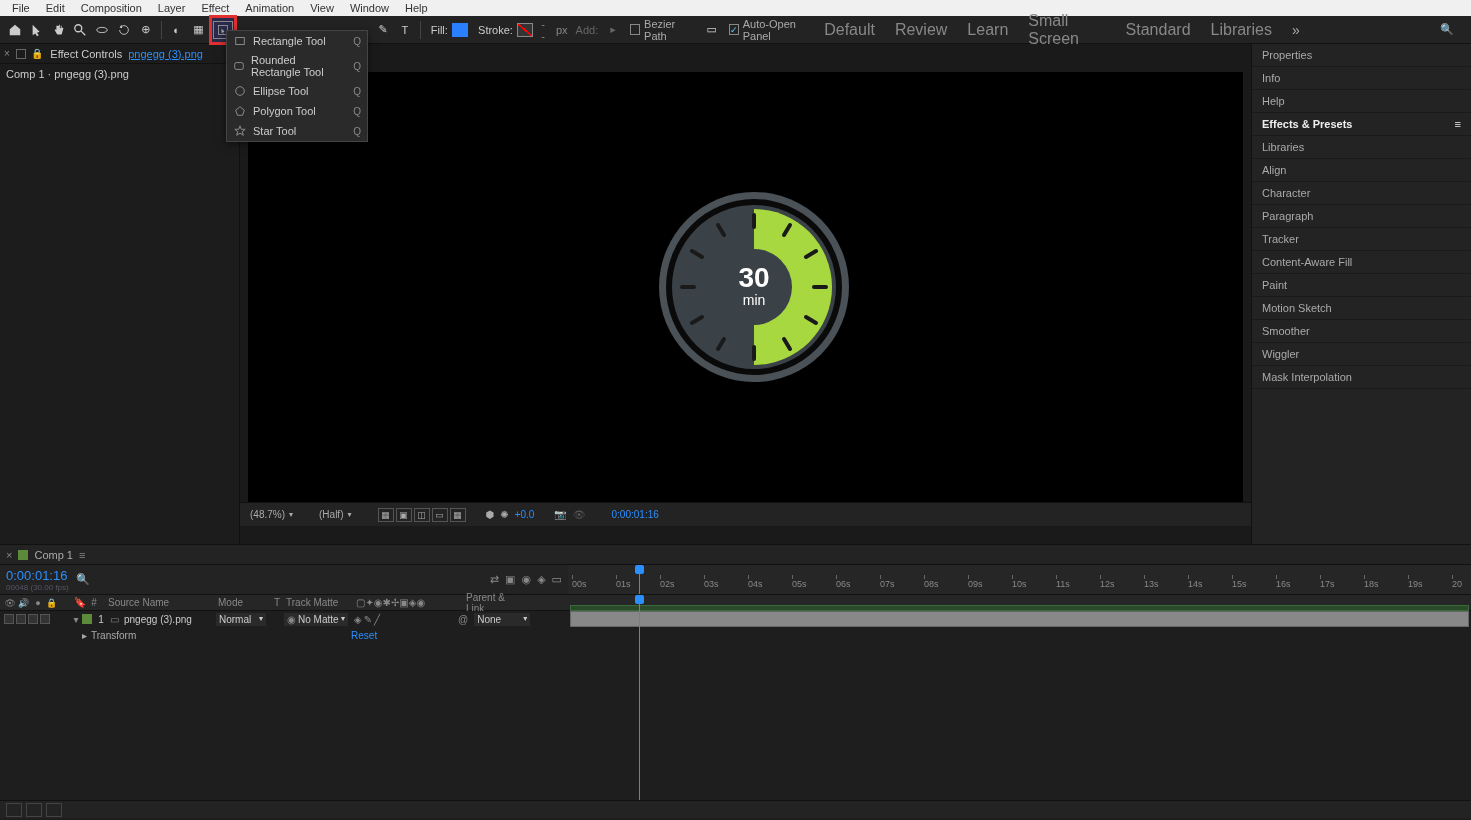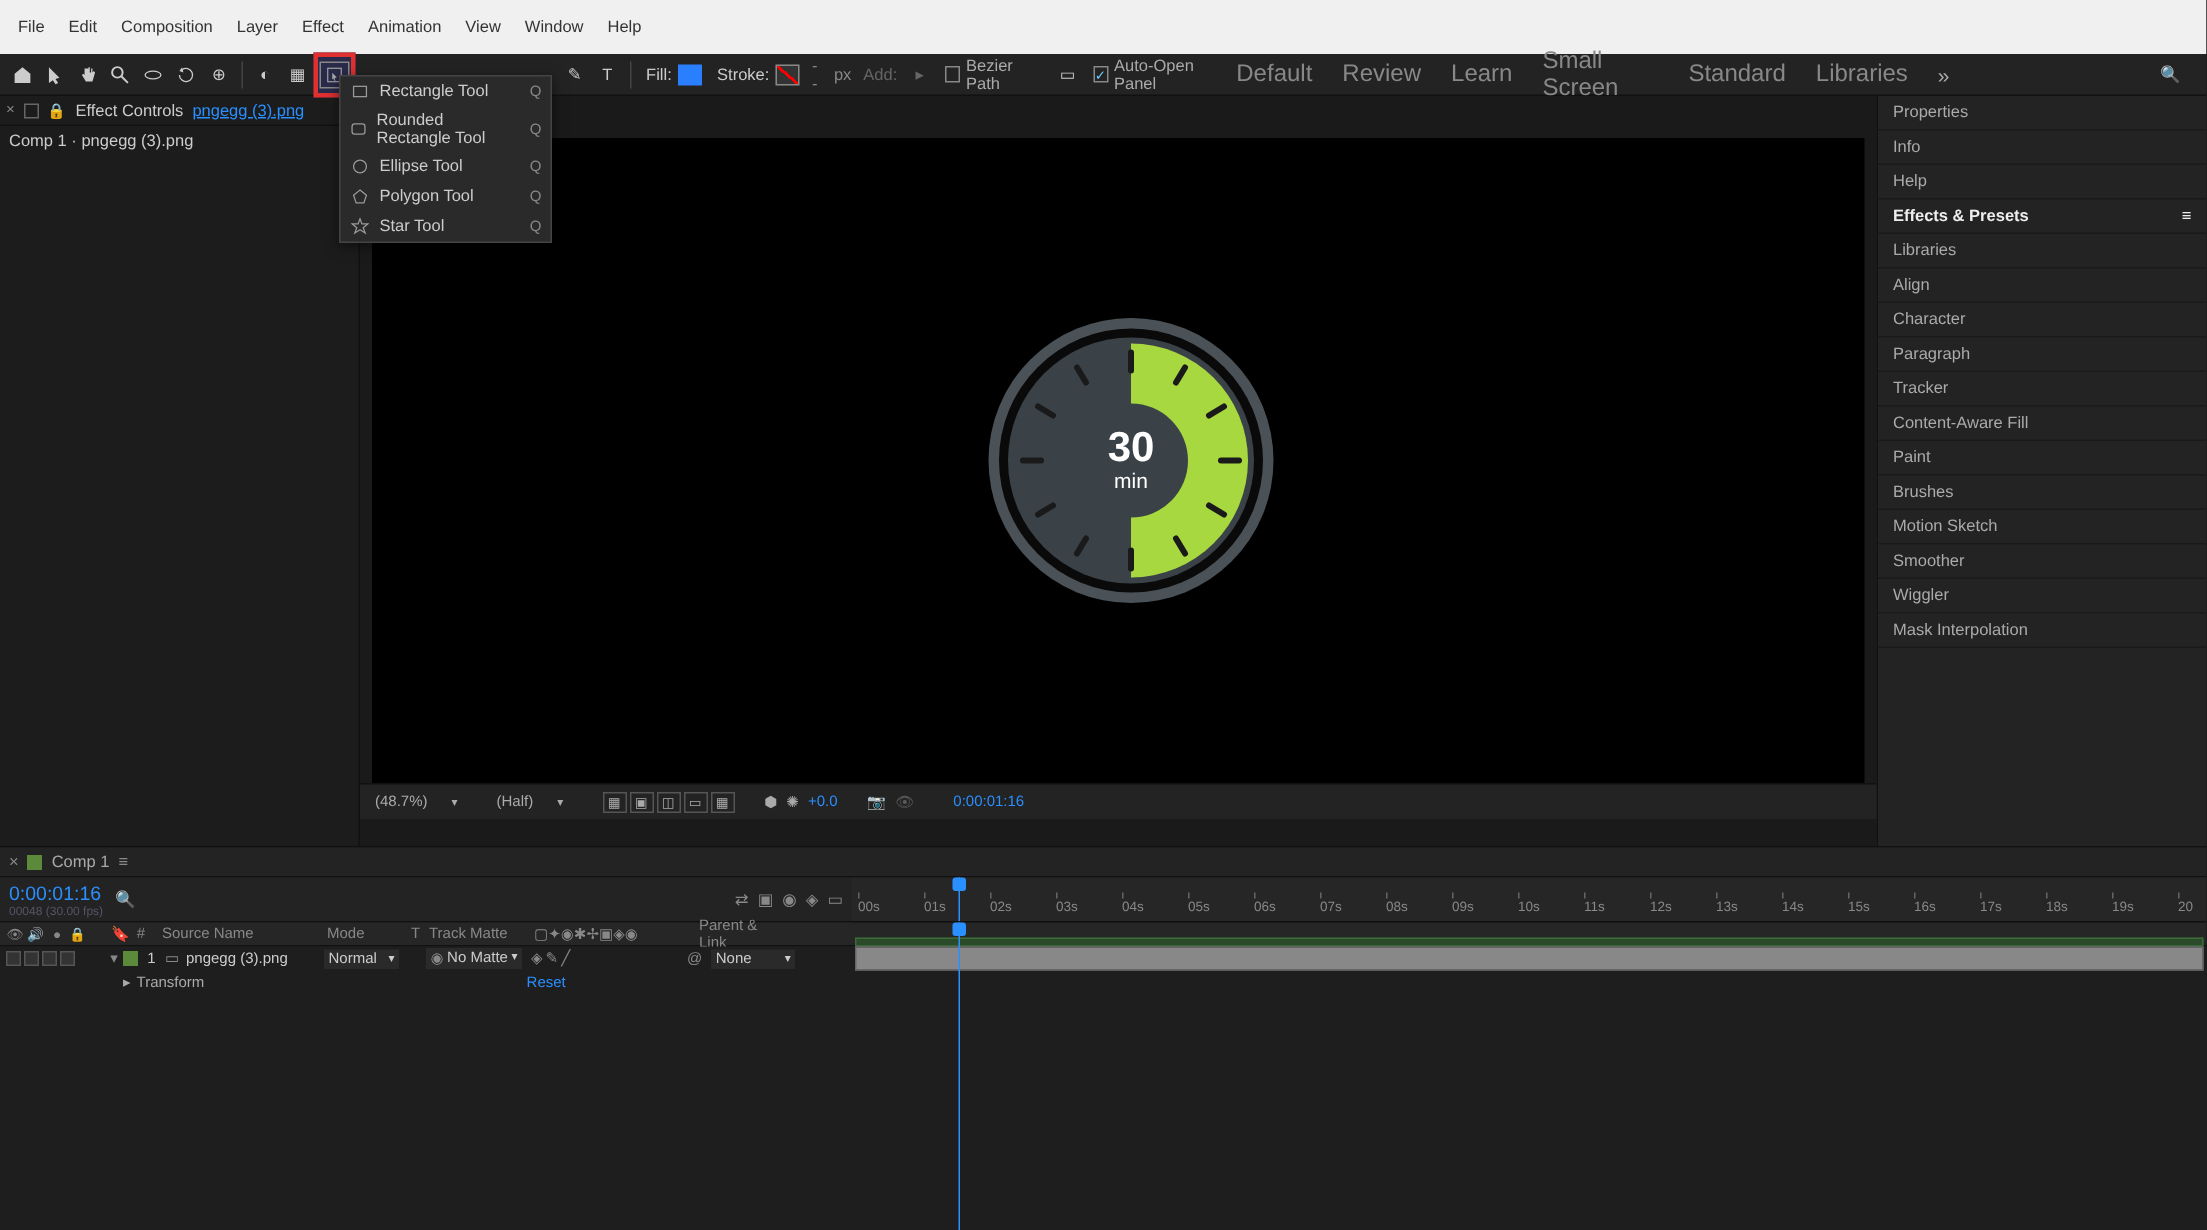--- a/index.html
+++ b/index.html
@@ -1,19 +1,19 @@
 <!DOCTYPE html>
 <html><head>
 <meta charset="utf-8">
 <style>
 * { margin: 0; padding: 0; box-sizing: border-box; font-family: 'Segoe UI', Arial, sans-serif; }
 body { background: #1e1e1e; color: #aaa; font-size: 11px; width: 1471px; height: 820px; overflow: hidden; position: relative; }
 
 
-.menubar { background: #f0f0f0; color: #333; height: 36px; display: flex; align-items: center; padding: 0 4px; font-size: 11px; }
+.menubar { background: #f0f0f0; color: #333; height: 16px; display: flex; align-items: center; padding: 0 4px; font-size: 11px; }
 .menubar .menu-item { padding: 2px 8px; cursor: pointer; }
 
 
 .toolbar { background: #232323; height: 28px; display: flex; align-items: center; padding: 0 4px; border-bottom: 1px solid #111; position: relative; }
 .tool-btn { width: 22px; height: 22px; display: flex; align-items: center; justify-content: center; color: #ccc; cursor: pointer; margin: 0 1px; }
 .tool-btn svg { width: 14px; height: 14px; }
 .highlighted-tool { border: 3px solid #e03030; background: #2a2a4a; padding: 0; width: 30px; height: 30px; display:flex; align-items:center; justify-content:center; }
 .highlighted-tool .inner { width:20px; height:18px; border:1px solid #888; display:flex; align-items:center; justify-content:center; }
 .toolbar-sep { width: 1px; height: 18px; background: #444; margin: 0 4px; }
 .fill-label { color: #ccc; margin-left: 6px; font-size: 11px; }
@@ -42,21 +42,21 @@
 .panel-tab-label { color:#ccc; font-size:11px; }
 .panel-tab-layername { color:#2a8fff; font-size:11px; text-decoration: underline; }
 .panel-subtitle { padding: 4px 6px; color:#ccc; font-size:11px; }
 
 .viewer-area { flex:1; background:#1a1a1a; display:flex; flex-direction:column; position:relative; }
 .viewer-top { padding: 4px 8px; height:18px; }
 .comp-preview { background:#000; margin: 10px 8px 0 8px; flex:1; display:flex; align-items:center; justify-content:center; position:relative; max-height:430px;padding-left:16px; }
 .timer-graphic { width: 200px; height:200px; position:relative; }
 
 .viewer-controls { height:24px; display:flex; align-items:center; padding: 0 10px; gap:6px; background:#232323; border-top:1px solid #111; font-size:10px; color:#aaa; }
-.viewer-controls .zoom { display:flex; align-items:center; gap:16px; }
+.viewer-controls .zoom { display:flex; align-items:center; gap:4px; }
 .viewer-controls .vc-btn { width:16px; height:14px; border:1px solid #555; display:flex; align-items:center; justify-content:center; font-size:9px; }
 .viewer-controls .vc-group { display:flex; gap:2px; }
 .viewer-controls .blue-val { color:#2a8fff; }
 .viewer-controls .timecode { color:#2a8fff; }
 
 .right-panels { width: 220px; background:#232323; border-left:1px solid #111; }
 .right-panel-item { padding: 5px 10px; border-bottom:1px solid #1a1a1a; color:#aaa; font-size:11px; cursor:pointer; }
 .right-panel-item.active { color:#eee; font-weight:bold; }
 .right-panel-item.hasmenu { display:flex; justify-content:space-between; }
 
@@ -336,21 +336,20 @@
         <span>Effects &amp; Presets</span>
         <span>≡</span>
       </div>
     <div class="right-panel-item">Libraries</div>
     <div class="right-panel-item">Align</div>
     <div class="right-panel-item">Character</div>
     <div class="right-panel-item">Paragraph</div>
     <div class="right-panel-item">Tracker</div>
     <div class="right-panel-item">Content-Aware Fill</div>
     <div class="right-panel-item">Paint</div>
-    <div class="right-panel-item">Brushes</div>
     <div class="right-panel-item">Motion Sketch</div>
     <div class="right-panel-item">Smoother</div>
     <div class="right-panel-item">Wiggler</div>
     <div class="right-panel-item">Mask Interpolation</div>
   </div>
 </div>
 
 <div class="timeline-panel">
   <div class="timeline-tabs">
     <span style="color:#888">×</span>

